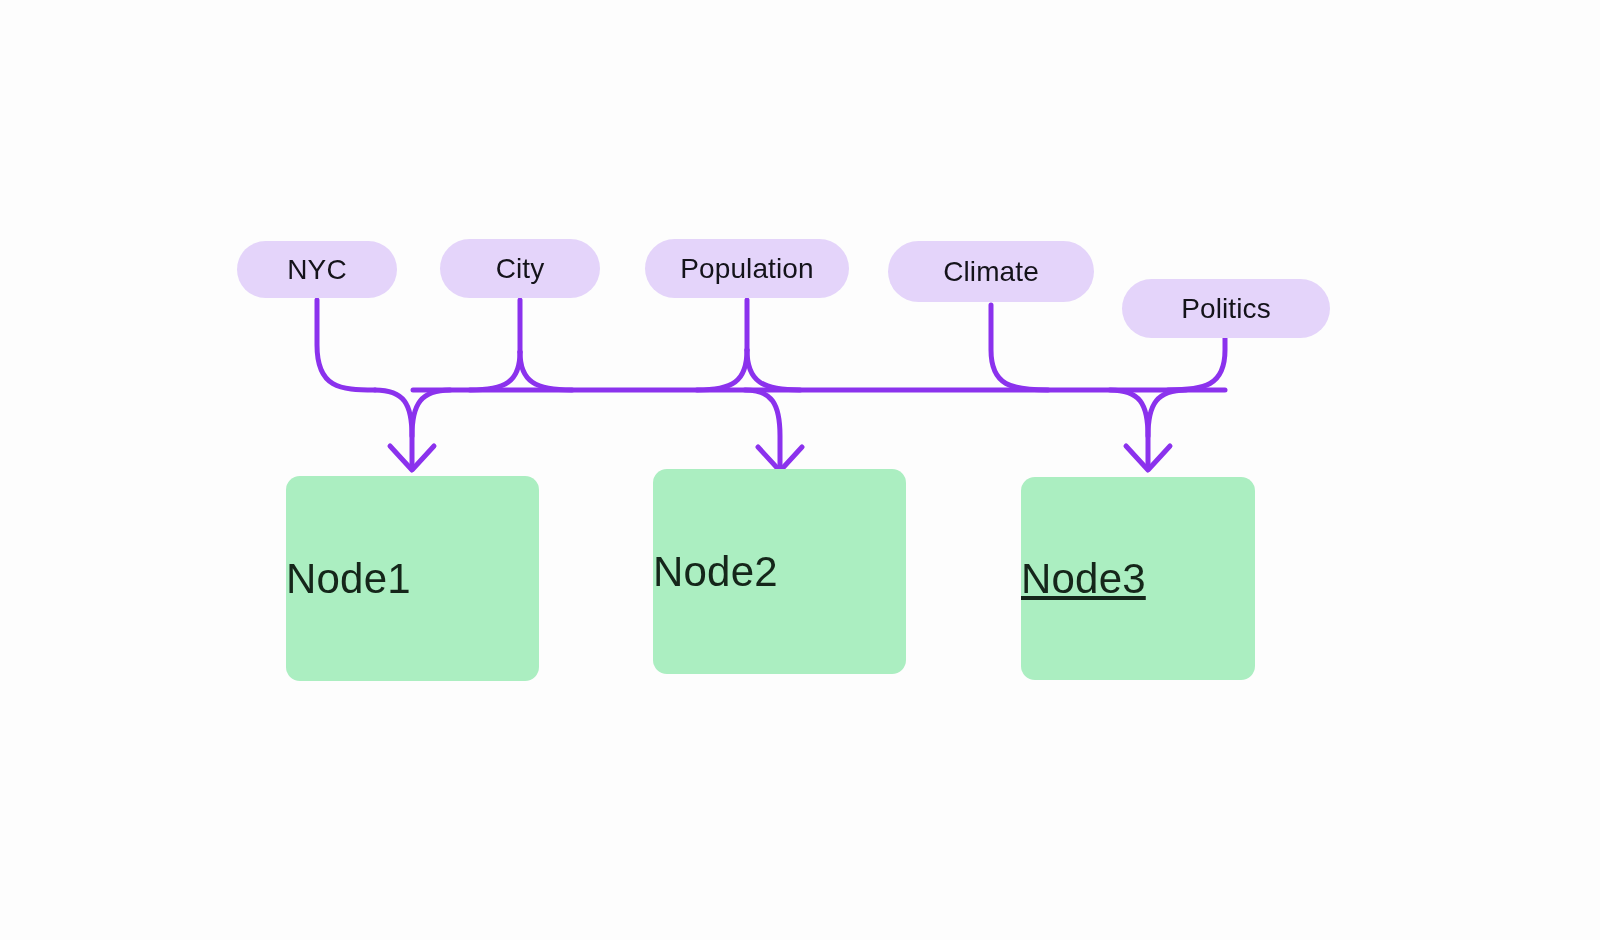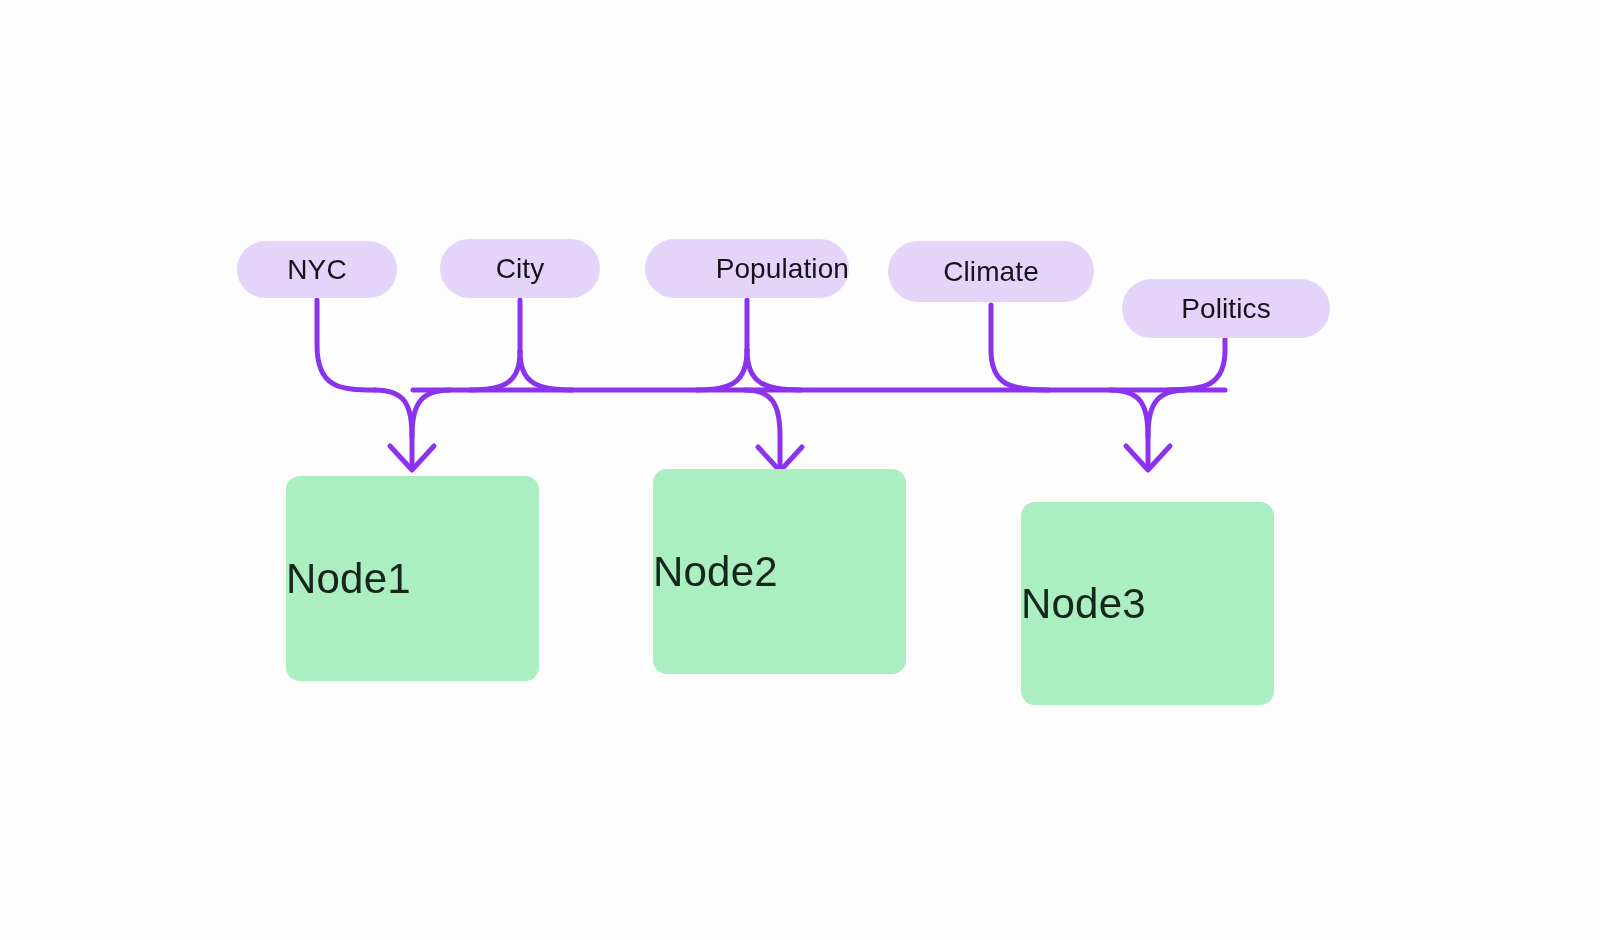--- a/index.html
+++ b/index.html
@@ -93,33 +93,33 @@
       <path d="M 1126 446 L 1148 470 L 1170 446"></path>
     </g>
   </svg>
 
   <div class="pill" style="left:237px; top:241px; width:160px; height:57px;">
     <span>NYC</span>
   </div>
   <div class="pill" style="left:440px; top:239px; width:160px; height:59px;">
     <span>City</span>
   </div>
-  <div class="pill" style="left:645px; top:239px; width:204px; height:59px;justify-content:flex-end;">
+  <div class="pill" style="left:645px; top:239px; width:204px; height:59px;">
     <span>Population</span>
   </div>
   <div class="pill" style="left:888px; top:241px; width:206px; height:61px;justify-content:center;">
     <span>Climate</span>
   </div>
   <div class="pill" style="left:1122px; top:243px; width:208px; height:59px;margin-top:36px;">
     <span>Politics</span>
   </div>
 
   <div class="node-box" style="left:286px; top:476px; width:253px; height:205px;">
     <span>Node1</span>
   </div>
   <div class="node-box" style="left:653px; top:469px; width:253px; height:205px;">
     <span>Node2</span>
   </div>
-  <div class="node-box" style="left:1021px; top:502px; width:253px; height:203px;">
+  <div class="node-box" style="left:1021px; top:477px; width:234px; height:203px;text-decoration:underline;">
     <span>Node3</span>
   </div>
 
 </div>
 
 </body></html>

